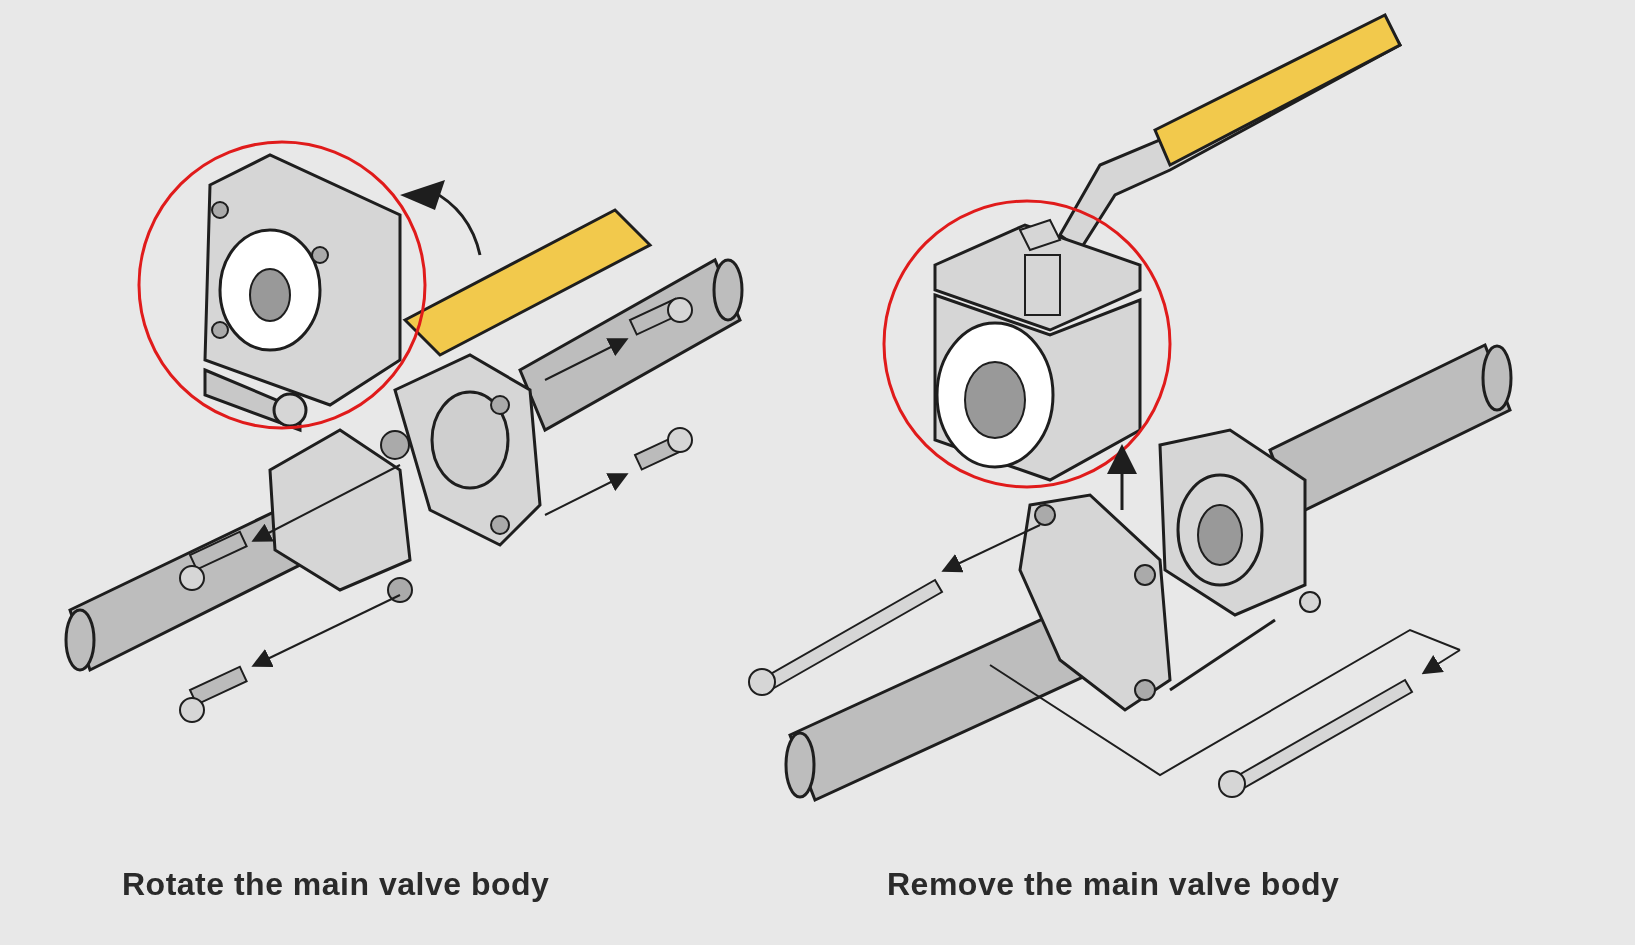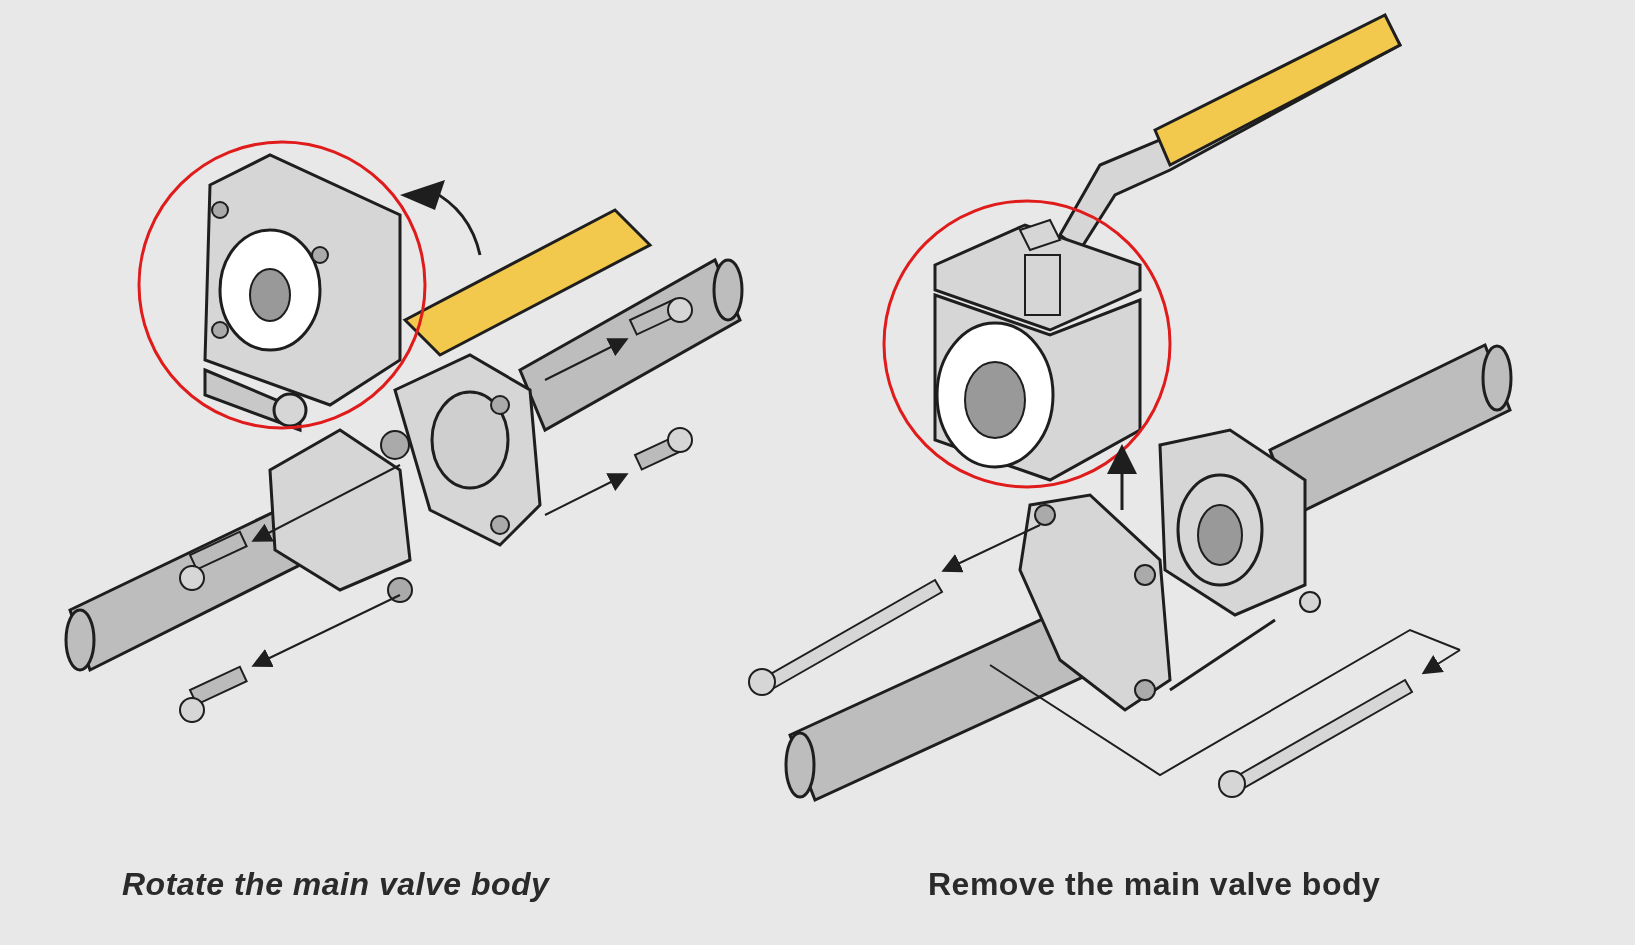--- a/index.html
+++ b/index.html
@@ -1,20 +1,20 @@
 <!DOCTYPE html>
 <html><head>
 <meta charset="utf-8">
 <style>
   html,body{margin:0;padding:0;}
   body{width:1635px;height:945px;background:#e8e8e8;overflow:hidden;position:relative;font-family:"Liberation Sans",sans-serif;}
   svg{position:absolute;left:0;top:0;}
   .caption{position:absolute;top:866px;font-weight:bold;font-size:32px;color:#2a2a2a;letter-spacing:0.5px;white-space:nowrap;}
-  #cap1{left:122px;font-style:italic;}
-  #cap2{left:928px;}
+  #cap1{left:122px;}
+  #cap2{left:887px;}
 </style>
 </head>
 <body>
 
 <svg width="1635" height="945" viewBox="0 0 1635 945">
   <defs>
     <marker id="ah" markerWidth="10" markerHeight="10" refX="8" refY="5" orient="auto">
       <path d="M0,0 L10,5 L0,10 z" fill="#1e1e1e"></path>
     </marker>
   </defs>

